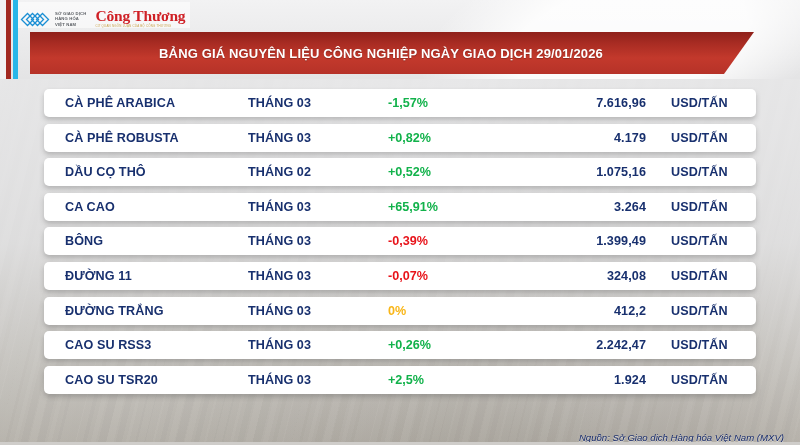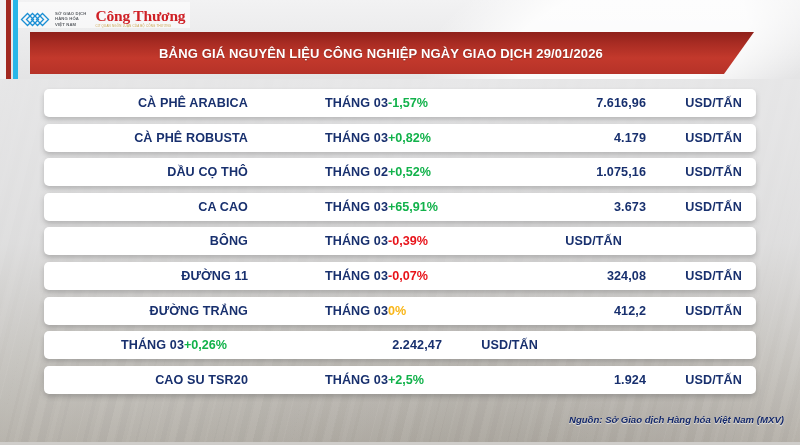--- a/index.html
+++ b/index.html
@@ -90,34 +90,34 @@
   .row{
     position:relative;height:28px;margin-bottom:6.6px;
     background:#ffffff;border-radius:5px;
     box-shadow:0 3px 5px rgba(80,80,80,.30);
     display:flex;align-items:center;
   }
   .c-name{width:204px;padding-left:21px;box-sizing:border-box;}
   .c-month{width:140px;text-align:left;}
   .c-chg{width:138px;}
   .c-price{width:120px;text-align:right;}
-  .c-unit{width:96px;text-align:left;padding-left:8px;box-sizing:border-box;}
+  .c-unit{width:96px;text-align:left;padding-left:25px;box-sizing:border-box;}
 
   .c-name,.c-month,.c-price,.c-unit{
-    color:#18306e;font-weight:bold;font-size:12.6px;letter-spacing:.1px;white-space:nowrap;text-align:right;
+    color:#18306e;font-weight:bold;font-size:12.6px;letter-spacing:.1px;white-space:nowrap;
   }
   .c-chg{font-weight:bold;font-size:12.6px;white-space:nowrap;}
   .up{color:#12b24b;}
   .down{color:#e8141b;}
   .flat{color:#f9b618;}
 
   
   .footer{
-    position:absolute;right:16px;bottom:20px;
-    color:#15296a;font-size:9.6px;font-weight:bold;font-style:italic;
+    position:absolute;right:16px;bottom:2px;
+    color:#15296a;font-size:9.6px;font-weight:normal;font-style:italic;
     white-space:nowrap;text-shadow:0 1px 1px rgba(255,255,255,.75);
   }
   .bottom-line{position:absolute;left:0;right:0;bottom:0;height:3px;background:#cfcdca;}
 </style>
 </head>
 <body>
 
 <div class="page">
 
   <div class="bg-photo"></div>
@@ -172,44 +172,46 @@
         <div class="c-name">DẦU CỌ THÔ</div>
         <div class="c-month">THÁNG 02</div>
         <div class="c-chg up">+0,52%</div>
         <div class="c-price">1.075,16</div>
         <div class="c-unit">USD/TẤN</div>
       </div>
       <div class="row">
         <div class="c-name">CA CAO</div>
         <div class="c-month">THÁNG 03</div>
         <div class="c-chg up">+65,91%</div>
-        <div class="c-price">3.673</div>
+        <div class="c-price">3.264</div>
         <div class="c-unit">USD/TẤN</div>
       </div>
       <div class="row">
         <div class="c-name">BÔNG</div>
         <div class="c-month">THÁNG 03</div>
         <div class="c-chg down">-0,39%</div>
+        <div class="c-price">1.399,49</div>
         <div class="c-unit">USD/TẤN</div>
       </div>
       <div class="row">
         <div class="c-name">ĐƯỜNG 11</div>
         <div class="c-month">THÁNG 03</div>
         <div class="c-chg down">-0,07%</div>
         <div class="c-price">324,08</div>
         <div class="c-unit">USD/TẤN</div>
       </div>
       <div class="row">
         <div class="c-name">ĐƯỜNG TRẮNG</div>
         <div class="c-month">THÁNG 03</div>
         <div class="c-chg flat">0%</div>
         <div class="c-price">412,2</div>
         <div class="c-unit">USD/TẤN</div>
       </div>
       <div class="row">
+        <div class="c-name">CAO SU RSS3</div>
         <div class="c-month">THÁNG 03</div>
         <div class="c-chg up">+0,26%</div>
         <div class="c-price">2.242,47</div>
         <div class="c-unit">USD/TẤN</div>
       </div>
       <div class="row">
         <div class="c-name">CAO SU TSR20</div>
         <div class="c-month">THÁNG 03</div>
         <div class="c-chg up">+2,5%</div>
         <div class="c-price">1.924</div>

